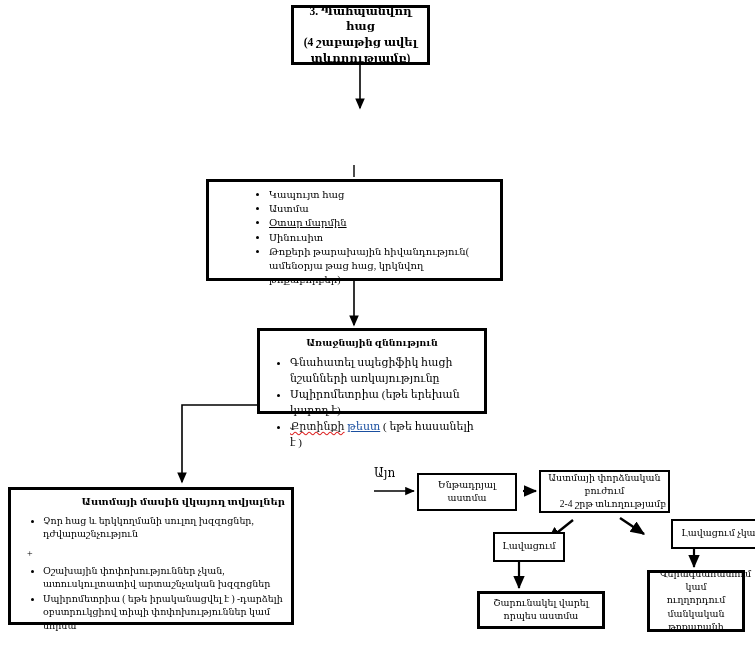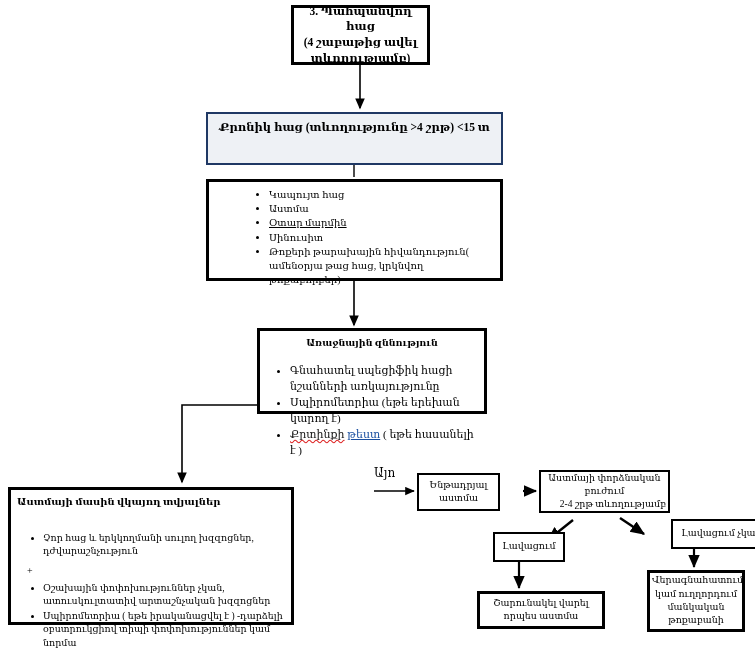--- a/index.html
+++ b/index.html
@@ -69,21 +69,20 @@
     line-height: 1.42;
     margin: 0;
     padding: 0;
   }
   ul.bullets li.underlined span { text-decoration: underline; }
   
   #box-eval {
     left: 257px; top: 328px; width: 230px; height: 86px;
     padding: 6px 6px;
     justify-content: flex-start;
-    gap: 8px;
   }
   #box-eval .hdr {
     text-align: center;
     font-weight: bold;
     font-size: 9.5px;
     margin-bottom: 7px;
   }
   #box-eval ul.bullets {
     padding-left: 24px;
   }
@@ -100,42 +99,42 @@
     color: #1a4fa0;
     text-decoration: underline;
   }
   
   #box-asthma {
     left: 8px; top: 487px; width: 286px; height: 138px;
     padding: 6px 6px 6px 6px;
     justify-content: flex-start;
   }
   #box-asthma .hdr {
-    text-align: left;
+    text-align: right;
     font-weight: bold;
     font-size: 10px;
-    margin-bottom: 25px;
+    margin-bottom: 8px;
   }
   #box-asthma ul.bullets {
     padding-left: 26px;
     margin: 0;
   }
   #box-asthma ul.bullets li {
     font-size: 9.5px;
     line-height: 1.4;
     margin-bottom: 2px;
   }
   #box-asthma .plus {
     font-size: 10px;
     padding-left: 10px;
     margin: 4px 0 6px 0;
   }
   
   #box-suspected {
-    left: 417px; top: 473px; width: 83px; height: 38px;
+    left: 417px; top: 473px; width: 100px; height: 38px;
     padding: 2px;
   }
   #box-trial {
     left: 539px; top: 470px; width: 131px; height: 43px;
     padding: 2px;
     align-items: flex-end;
   }
   #box-improve {
     left: 483px; top: 532px; width: 72px; height: 30px;
     padding: 2px;
@@ -144,21 +143,21 @@
   #box-noimprove {
     left: 671px; top: 519px; width: 95px; height: 30px;
     padding: 2px;
   }
   #box-continue {
     left: 477px; top: 591px; width: 128px; height: 38px;
     padding: 2px;
   }
   #box-reassess {
     left: 647px; top: 570px; width: 98px; height: 62px;
-    padding: 2px;
+    padding: 10px;
   }
   .label-yes {
     position: absolute;
     left: 374px; top: 466px;
     font-size: 12px;
     color: #000;
   }
   svg.links {
     position: absolute;
     left: 0; top: 0;
@@ -201,23 +200,20 @@
 
     <line x1="694" y1="549" x2="694" y2="567" stroke="#000" stroke-width="2.2" marker-end="url(#arrowsm)"></line>
   </svg>
 
   <div class="box thick center" id="box-top">
     <div class="title-line">3. Պահպանվող հաց</div>
     <div class="title-line">(4 շաբաթից ավել</div>
     <div class="title-line">տևողությամբ)</div>
   </div>
 
-  <div class="box" id="box-chronic">
-    <div class="title-line center">Քրոնիկ հաց (տևողությունը &gt;4 շրթ) &lt;15 տ</div>
-  </div>
 
   <div class="box thick" id="box-list">
     <ul class="bullets">
       <li><span>Կապույտ հաց</span></li>
       <li><span>Աստմա</span></li>
       <li class="underlined"><span>Օտար մարմին</span></li>
       <li><span>Սինուսիտ</span></li>
       <li><span>Թոքերի թարախային հիվանդություն( ամենօրյա թաց հաց, կրկնվող թոքաբորբեր)</span></li>
     </ul>
   </div>

